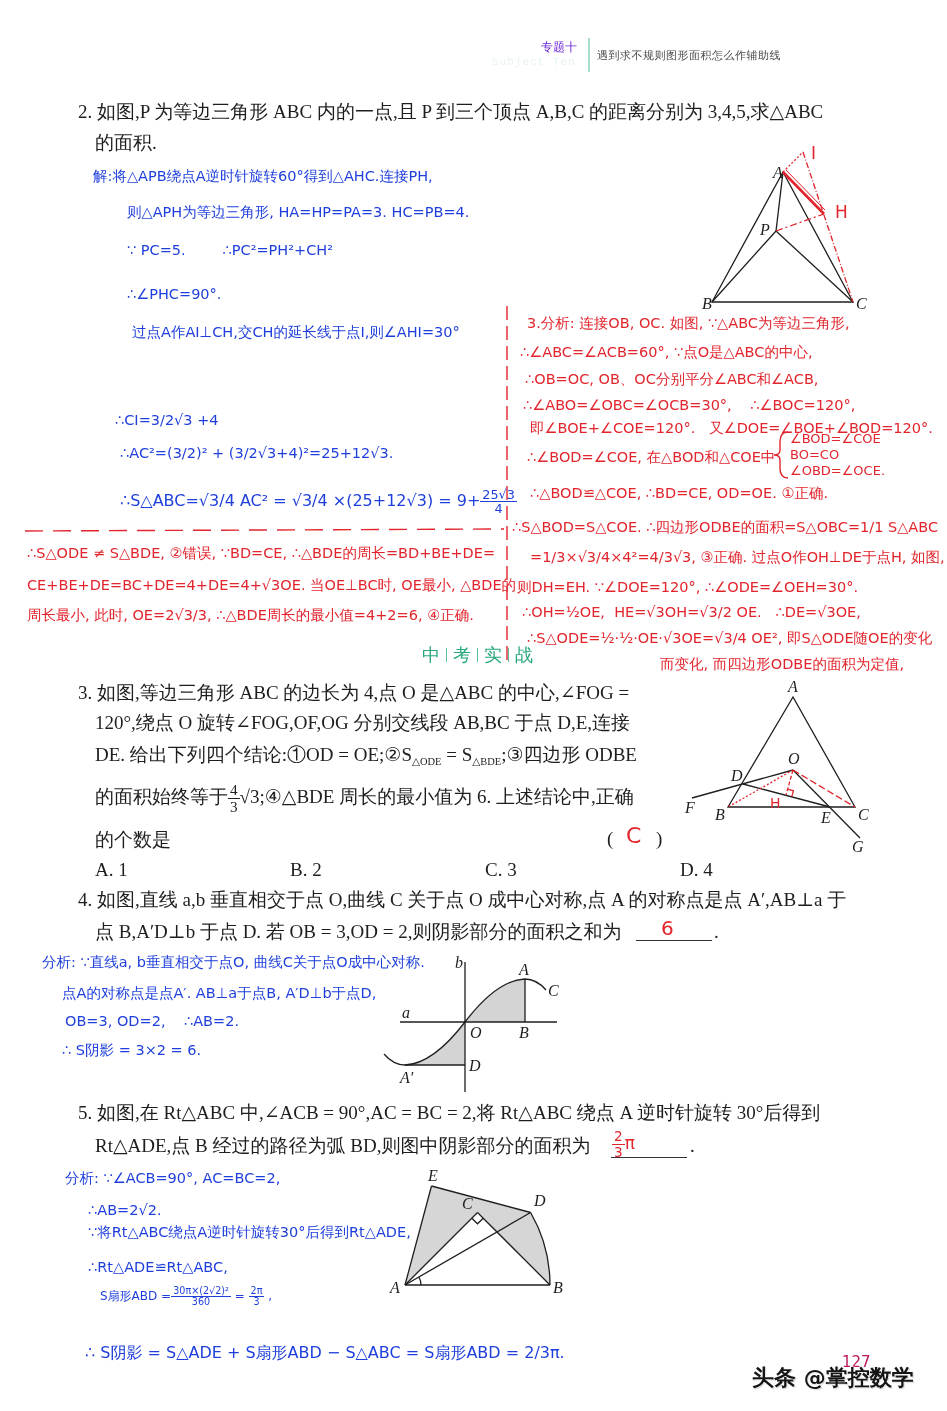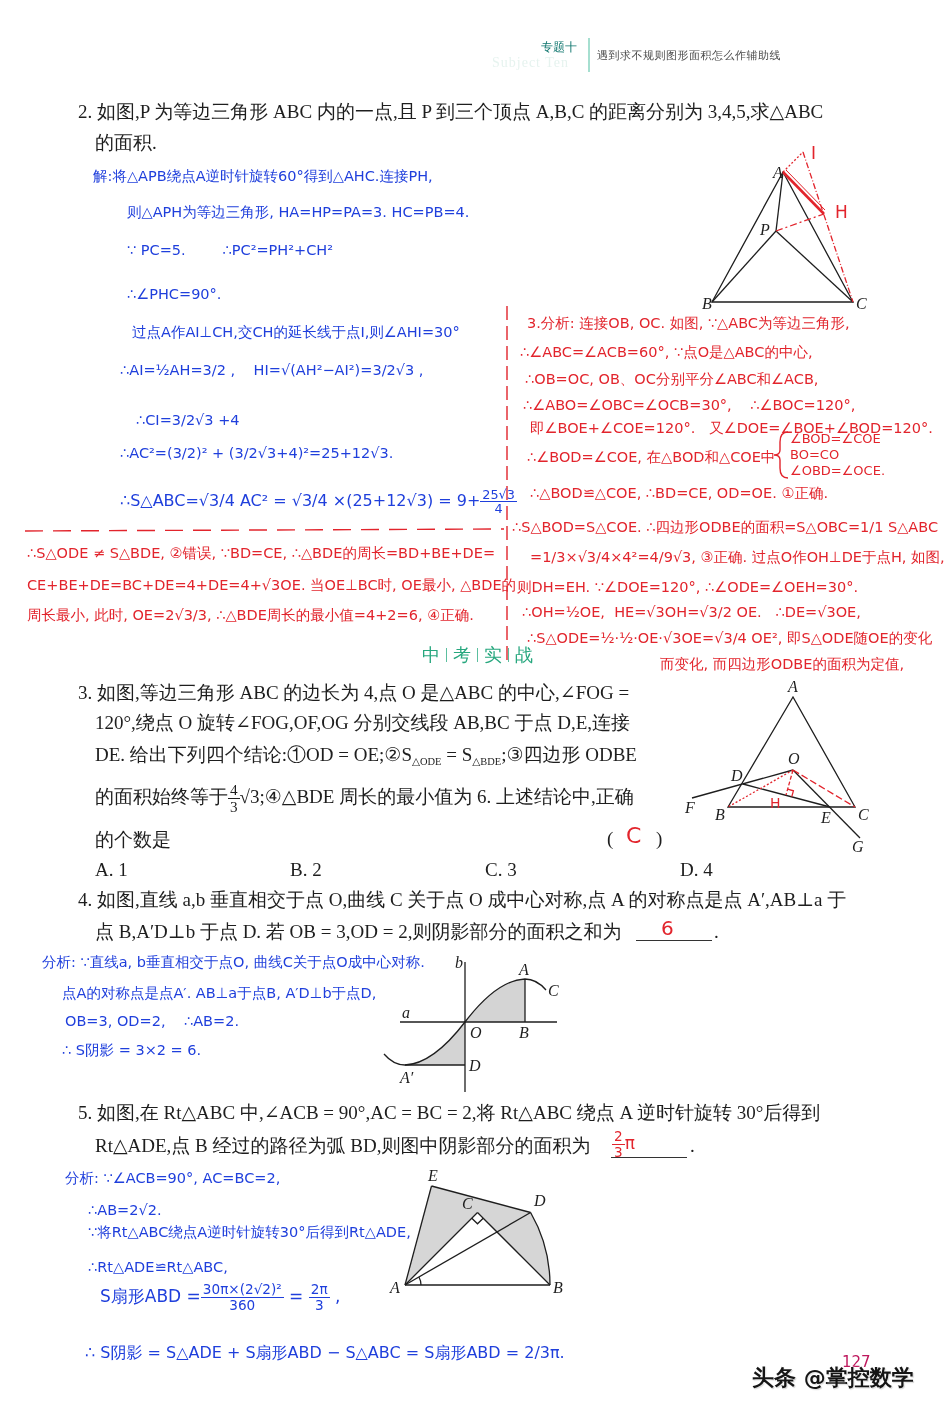--- a/index.html
+++ b/index.html
@@ -3,22 +3,22 @@
 <meta charset="utf-8">
 <style>
 *{margin:0;padding:0;box-sizing:border-box}
 html,body{width:947px;height:1411px;background:#ffffff;overflow:hidden}
 .page{position:relative;width:947px;height:1411px;background:#ffffff}
 .abs{position:absolute;white-space:pre}
 .pt{font-family:"Liberation Serif","DejaVu Serif",serif;font-size:19px;color:#1e1e1e;line-height:24px}
 .hw{font-family:"DejaVu Sans",sans-serif;font-size:14.5px;line-height:18px}
 .blue{color:#1f3fdc}
 .red{color:#e2242c}
-.hdr-label{font-family:"DejaVu Sans",sans-serif;font-size:12px;color:#0f766e;line-height:14px}
-.hdr-sub{font-family:Liberation Serif, serif;font-size:14px;color:#e6f3ef;letter-spacing:1px;line-height:13px}
+.hdr-label{font-family:"DejaVu Sans",sans-serif;font-size:12px;color:#6d28d9;line-height:14px}
+.hdr-sub{font-family:Liberation Mono, monospace;font-size:11px;color:#e6f3ef;letter-spacing:1px;line-height:13px}
 .hdr-bar{background:#a6dfd0}
 .hdr-title{font-family:Liberation Serif, serif;font-size:11px;color:#4a4a4a;line-height:22px;letter-spacing:.5px}
 .banner{font-family:"DejaVu Serif",serif;font-size:18px;color:#27a77e;line-height:22px;display:flex;align-items:center}
 .banner .sep{display:inline-block;width:1px;height:14px;background:#5bbf9f;margin:0 6px}
 .frac{display:inline-flex;flex-direction:column;vertical-align:middle;text-align:center;line-height:1.05;font-size:.8em}
 .frac .num{border-bottom:1px solid currentColor;padding:0 2px}
 .frac .den{padding:0 2px}
 sub{font-size:.55em;vertical-align:-4px}
 .blank{border-bottom:1px solid #333;height:1px}
 .brace-line{font-size:13px}
@@ -133,37 +133,36 @@
   <div class="abs hdr-title" style="left:597px;top:44px">遇到求不规则图形面积怎么作辅助线</div>
 
   <div class="abs pt" style="left:78px;top:100px"><span>2.</span> <span>如图,P 为等边三角形 ABC 内的一点,且 P 到三个顶点 A,B,C 的距离分别为 3,4,5,求△ABC</span></div>
   <div class="abs pt" style="left:95px;top:131px">的面积.</div>
 
   <div class="abs hw blue" style="left:93px;top:167px">解:将△APB绕点A逆时针旋转60°得到△AHC.连接PH,</div>
   <div class="abs hw blue" style="left:127px;top:203px">则△APH为等边三角形, HA=HP=PA=3. HC=PB=4.</div>
   <div class="abs hw blue" style="left:127px;top:241px">∵ PC=5.        ∴PC²=PH²+CH²</div>
   <div class="abs hw blue" style="left:127px;top:285px">∴∠PHC=90°.</div>
   <div class="abs hw blue" style="left:132px;top:323px">过点A作AI⊥CH,交CH的延长线于点I,则∠AHI=30°</div>
-  <div class="abs hw blue" style="left:120px;top:361px">∴AI=½AH=3/2 ,    HI=√(AH²−AI²)=3/2√3 ,</div>
-  <div class="abs hw blue" style="left:136px;top:411px">∴CI=3/2√3 +4</div>
+  <div class="abs hw blue" style="left:115px;top:411px">∴CI=3/2√3 +4</div>
   <div class="abs hw blue" style="left:120px;top:444px">∴AC²=(3/2)² + (3/2√3+4)²=25+12√3.</div>
   <div class="abs hw blue" style="left:120px;top:486px;font-size:16px;line-height:30px"><span>∴S△ABC=√3/4 AC² = √3/4 ×(25+12√3) = 9+</span><span class="frac"><span class="num">25√3</span><span class="den">4</span></span></div>
 
   <div class="abs hw red" style="left:527px;top:314px">3.分析: 连接OB, OC. 如图, ∵△ABC为等边三角形,</div>
   <div class="abs hw red" style="left:520px;top:343px">∴∠ABC=∠ACB=60°, ∵点O是△ABC的中心,</div>
   <div class="abs hw red" style="left:525px;top:370px">∴OB=OC, OB、OC分别平分∠ABC和∠ACB,</div>
   <div class="abs hw red" style="left:523px;top:396px">∴∠ABO=∠OBC=∠OCB=30°,    ∴∠BOC=120°,</div>
   <div class="abs hw red" style="left:530px;top:419px">即∠BOE+∠COE=120°.   又∠DOE=∠BOE+∠BOD=120°.</div>
   <div class="abs hw red" style="left:527px;top:448px">∴∠BOD=∠COE, 在△BOD和△COE中</div>
   <div class="abs hw red brace-line" style="left:790px;top:430px">∠BOD=∠COE</div>
   <div class="abs hw red brace-line" style="left:790px;top:446px">BO=CO</div>
   <div class="abs hw red brace-line" style="left:790px;top:462px">∠OBD=∠OCE.</div>
   <div class="abs hw red" style="left:530px;top:484px">∴△BOD≌△COE, ∴BD=CE, OD=OE. ①正确.</div>
   <div class="abs hw red" style="left:512px;top:518px">∴S△BOD=S△COE. ∴四边形ODBE的面积=S△OBC=1/1 S△ABC</div>
-  <div class="abs hw red" style="left:530px;top:548px">=1/3×√3/4×4²=4/9√3, ③正确. 过点O作OH⊥DE于点H, 如图,</div>
+  <div class="abs hw red" style="left:530px;top:548px">=1/3×√3/4×4²=4/3√3, ③正确. 过点O作OH⊥DE于点H, 如图,</div>
   <div class="abs hw red" style="left:517px;top:578px">则DH=EH. ∵∠DOE=120°, ∴∠ODE=∠OEH=30°.</div>
   <div class="abs hw red" style="left:522px;top:603px">∴OH=½OE,  HE=√3OH=√3/2 OE.   ∴DE=√3OE,</div>
   <div class="abs hw red" style="left:527px;top:629px">∴S△ODE=½·½·OE·√3OE=√3/4 OE², 即S△ODE随OE的变化</div>
   <div class="abs hw red" style="left:660px;top:655px">而变化, 而四边形ODBE的面积为定值,</div>
 
   <div class="abs hw red" style="left:27px;top:544px">∴S△ODE ≠ S△BDE, ②错误, ∵BD=CE, ∴△BDE的周长=BD+BE+DE=</div>
   <div class="abs hw red" style="left:27px;top:576px">CE+BE+DE=BC+DE=4+DE=4+√3OE. 当OE⊥BC时, OE最小, △BDE的</div>
   <div class="abs hw red" style="left:27px;top:606px">周长最小, 此时, OE=2√3/3, ∴△BDE周长的最小值=4+2=6, ④正确.</div>
 
   <div class="abs banner" style="left:422px;top:644px">
@@ -200,18 +199,18 @@
   <div class="abs pt" style="left:78px;top:1101px"><span>5.</span> <span>如图,在 Rt△ABC 中,∠ACB = 90°,AC = BC = 2,将 Rt△ABC 绕点 A 逆时针旋转 30°后得到</span></div>
   <div class="abs pt" style="left:95px;top:1134px">Rt△ADE,点 B 经过的路径为弧 BD,则图中阴影部分的面积为</div>
   <div class="abs blank" style="left:611px;top:1157px;width:76px"></div>
   <div class="abs hw red" style="left:612px;top:1128px;font-size:17px;line-height:30px"><span class="frac"><span class="num">2</span><span class="den">3</span></span><span>π</span></div>
   <div class="abs pt" style="left:690px;top:1134px">.</div>
 
   <div class="abs hw blue" style="left:65px;top:1169px">分析: ∵∠ACB=90°, AC=BC=2,</div>
   <div class="abs hw blue" style="left:88px;top:1201px">∴AB=2√2.</div>
   <div class="abs hw blue" style="left:88px;top:1223px">∵将Rt△ABC绕点A逆时针旋转30°后得到Rt△ADE,</div>
   <div class="abs hw blue" style="left:88px;top:1258px">∴Rt△ADE≌Rt△ABC,</div>
-  <div class="abs hw blue" style="left:100px;top:1279px;font-size:17px;line-height:34px"><span>S扇形ABD =</span><span class="frac"><span class="num">30π×(2√2)²</span><span class="den">360</span></span><span> = </span><span class="frac"><span class="num">2π</span><span class="den">3</span></span><span> ,</span></div>
+  <div class="abs hw blue" style="left:100px;top:1279px;font-size:12px;line-height:34px"><span>S扇形ABD =</span><span class="frac"><span class="num">30π×(2√2)²</span><span class="den">360</span></span><span> = </span><span class="frac"><span class="num">2π</span><span class="den">3</span></span><span> ,</span></div>
   <div class="abs hw blue" style="left:85px;top:1344px;font-size:16px">∴ S阴影 = S△ADE + S扇形ABD − S△ABC = S扇形ABD = 2/3π.</div>
 
   <div class="abs footer-num" style="left:842px;top:1354px">127</div>
   <div class="abs watermark" style="left:752px;top:1365px">头条 @掌控数学</div>
 </div>
 
 </body></html>

